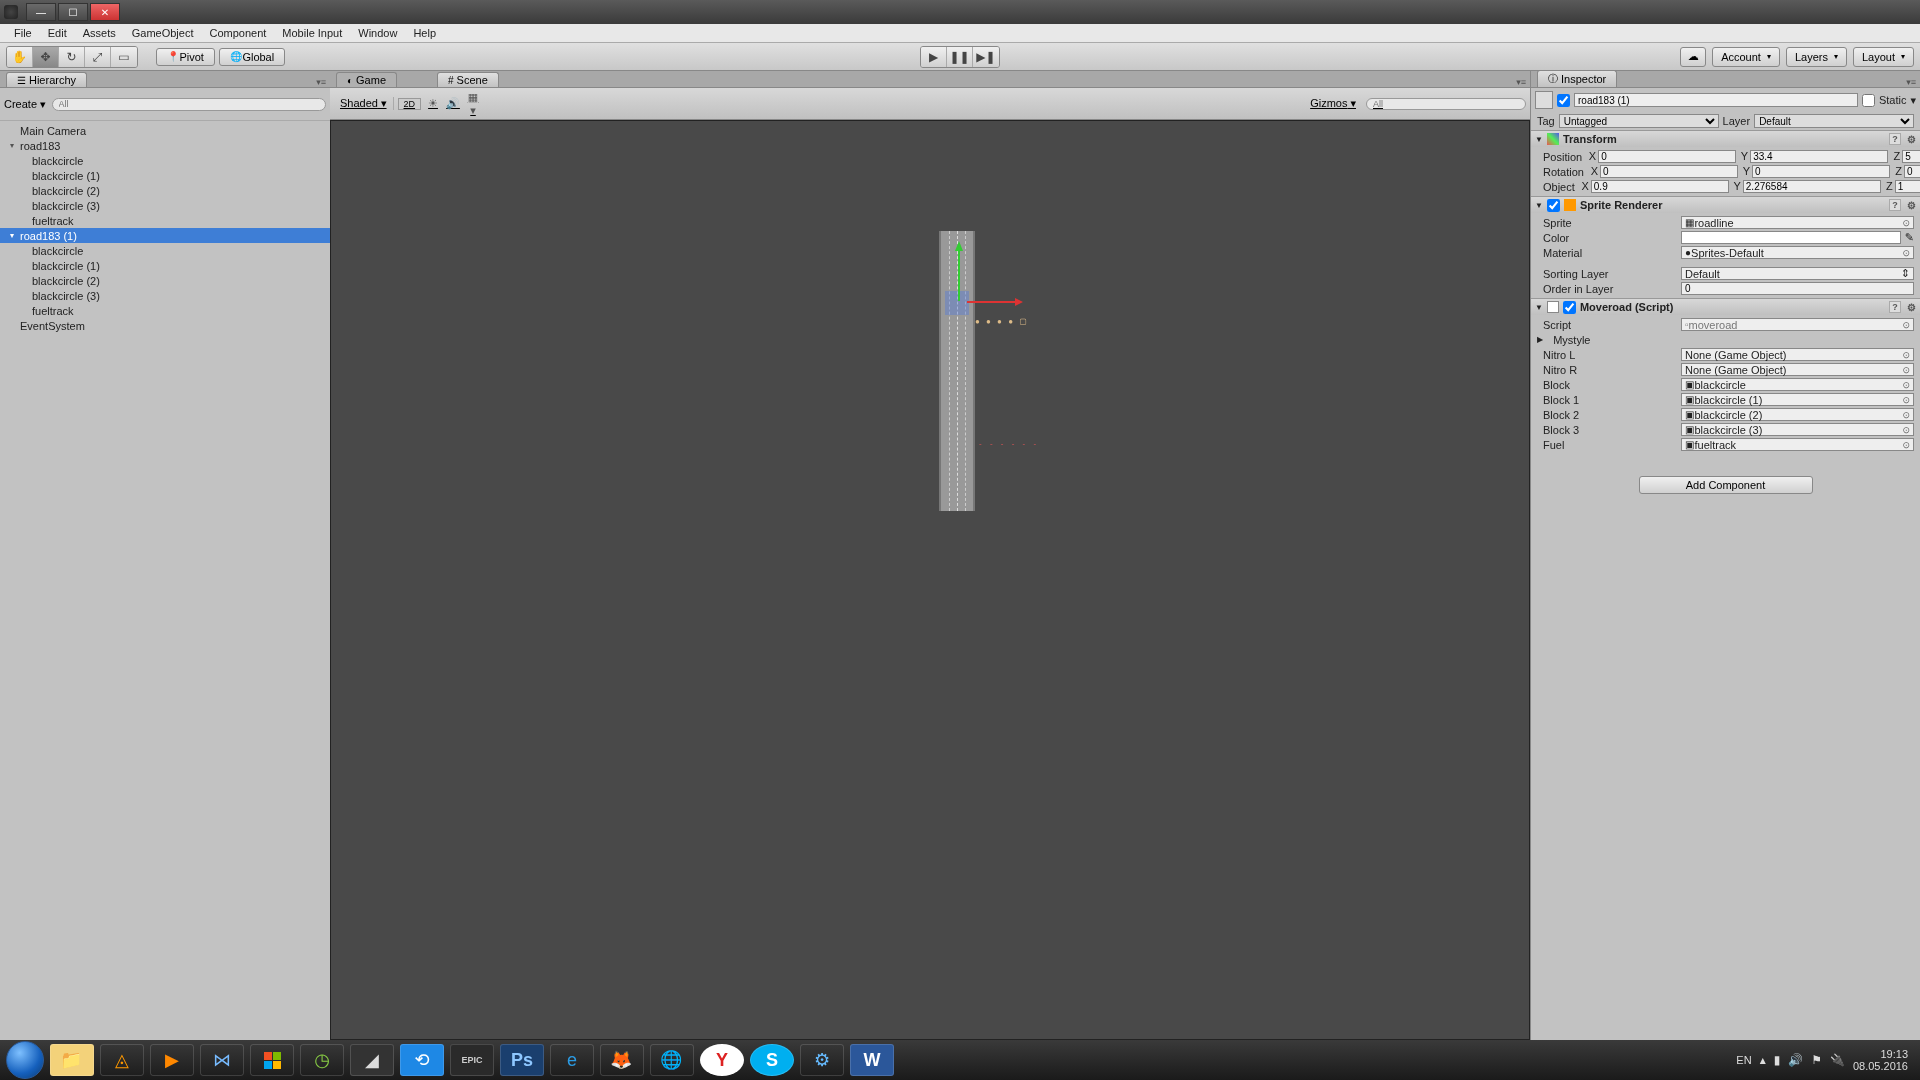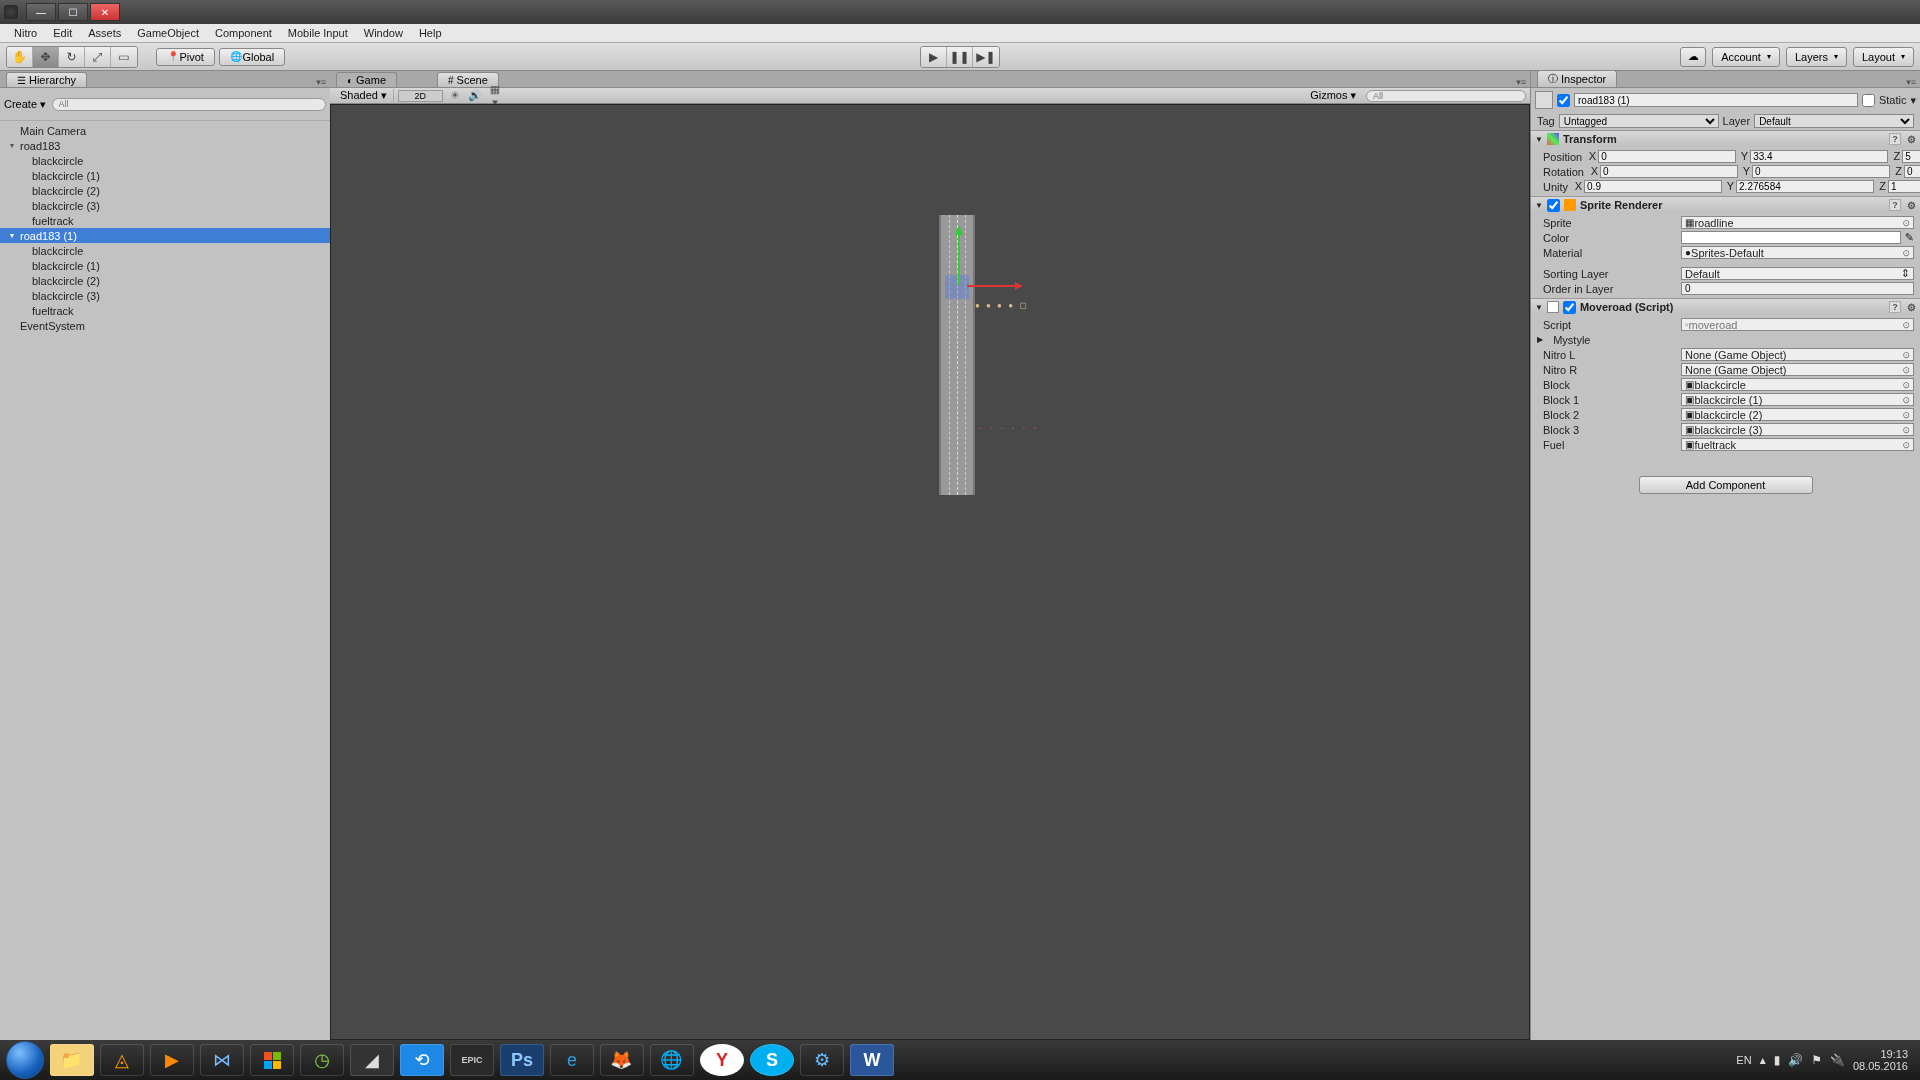--- a/index.html
+++ b/index.html
@@ -46,23 +46,23 @@
 .hier-header .search { flex: 1; margin-left: 6px; height: 13px; border: 1px solid #999; border-radius: 7px; background: #e8e8e8; padding: 0 6px; font-size: 9px; color: #888; }
 .hier-tree { flex: 1; background: #c2c2c2; overflow: auto; padding-top: 2px; }
 .tree-row { height: 15px; display: flex; align-items: center; padding-left: 10px; color: #222; }
 .tree-row.selected { background: #3e7ed6; color: #fff; }
 .tree-row .arrow { width: 10px; font-size: 8px; color: #555; }
 .tree-row.selected .arrow { color: #fff; }
 .indent1 { padding-left: 22px; }
 
 
 .scene-tabs { height: 17px; background: #a8a8a8; display: flex; align-items: flex-end; padding-left: 6px; border-bottom: 1px solid #888; }
-.scene-toolbar { height: 16px; background: linear-gradient(#d8d8d8,#c0c0c0); border-bottom: 1px solid #888; display: flex; align-items: center; padding: 0 4px; font-size: 10px; gap: 4px; }
+.scene-toolbar { height: 32px; background: linear-gradient(#d8d8d8,#c0c0c0); border-bottom: 1px solid #888; display: flex; align-items: center; padding: 0 4px; font-size: 10px; gap: 4px; text-decoration: underline; }
 .scene-toolbar .shaded { padding: 0 6px; border-right: 1px solid #aaa; }
-.scene-toolbar .btn2d { padding: 0 16px; border: 1px solid #999; background: #ccc; font-size: 9px; }
+.scene-toolbar .btn2d { padding: 0 5px; border: 1px solid #999; background: #ccc; font-size: 9px; }
 .scene-toolbar .sicon { width: 16px; text-align: center; color: #555; }
 .scene-toolbar .gizmos { margin-left: auto; padding: 0 6px; }
 .scene-viewport { flex: 1; background: #494949; position: relative; border: 1px solid #222; }
 .road { position: absolute; left: 608px; top: 110px; width: 36px; height: 280px; background: #999; border-left: 2px solid #777; border-right: 2px solid #777; }
 .road::before { content:""; position:absolute; left:50%; top:0; bottom:0; border-left: 1px dashed #ddd; }
 .road .lane1 { position:absolute; left:25%; top:0; bottom:0; border-left: 1px dashed #ccc; }
 .road .lane2 { position:absolute; left:75%; top:0; bottom:0; border-left: 1px dashed #ccc; }
 .gizmo-sel { position:absolute; left:614px; top:170px; width:24px; height:24px; background: rgba(80,120,220,0.4); }
 .arrow-y { position:absolute; left:624px; top:120px; width:0; height:0; border-left:4px solid transparent; border-right:4px solid transparent; border-bottom:10px solid #3c3; }
 .arrow-y::after { content:""; position:absolute; left:-1px; top:10px; width:2px; height:50px; background:#3c3; }
@@ -120,21 +120,21 @@
 <body>
 
 <div class="titlebar">
   <span class="unity-icon"></span>
   <div class="winbtn">—</div>
   <div class="winbtn">☐</div>
   <div class="winbtn close">✕</div>
 </div>
 
 <div class="menubar">
-  <span>Nitro</span>
+  <span>File</span>
   <span>Edit</span>
   <span>Assets</span>
   <span>GameObject</span>
   <span>Component</span>
   <span>Mobile Input</span>
   <span>Window</span>
   <span>Help</span>
 </div>
 
 <div class="toolbar">
@@ -311,21 +311,21 @@
             <div class="xyz">
                 <span>X</span>
                 <input value="0" style="">
                 <span>Y</span>
                 <input value="0" style="">
                 <span>Z</span>
                 <input value="0" style="">
               </div>
             </div>
           <div class="prop-row">
-              <span class="label">Unity</span>
+              <span class="label">Object</span>
             <div class="xyz">
                 <span>X</span>
                 <input value="0.9" style="">
                 <span>Y</span>
                 <input value="2.276584" style="">
                 <span>Z</span>
                 <input value="1" style="">
               </div>
             </div>
         </div>

